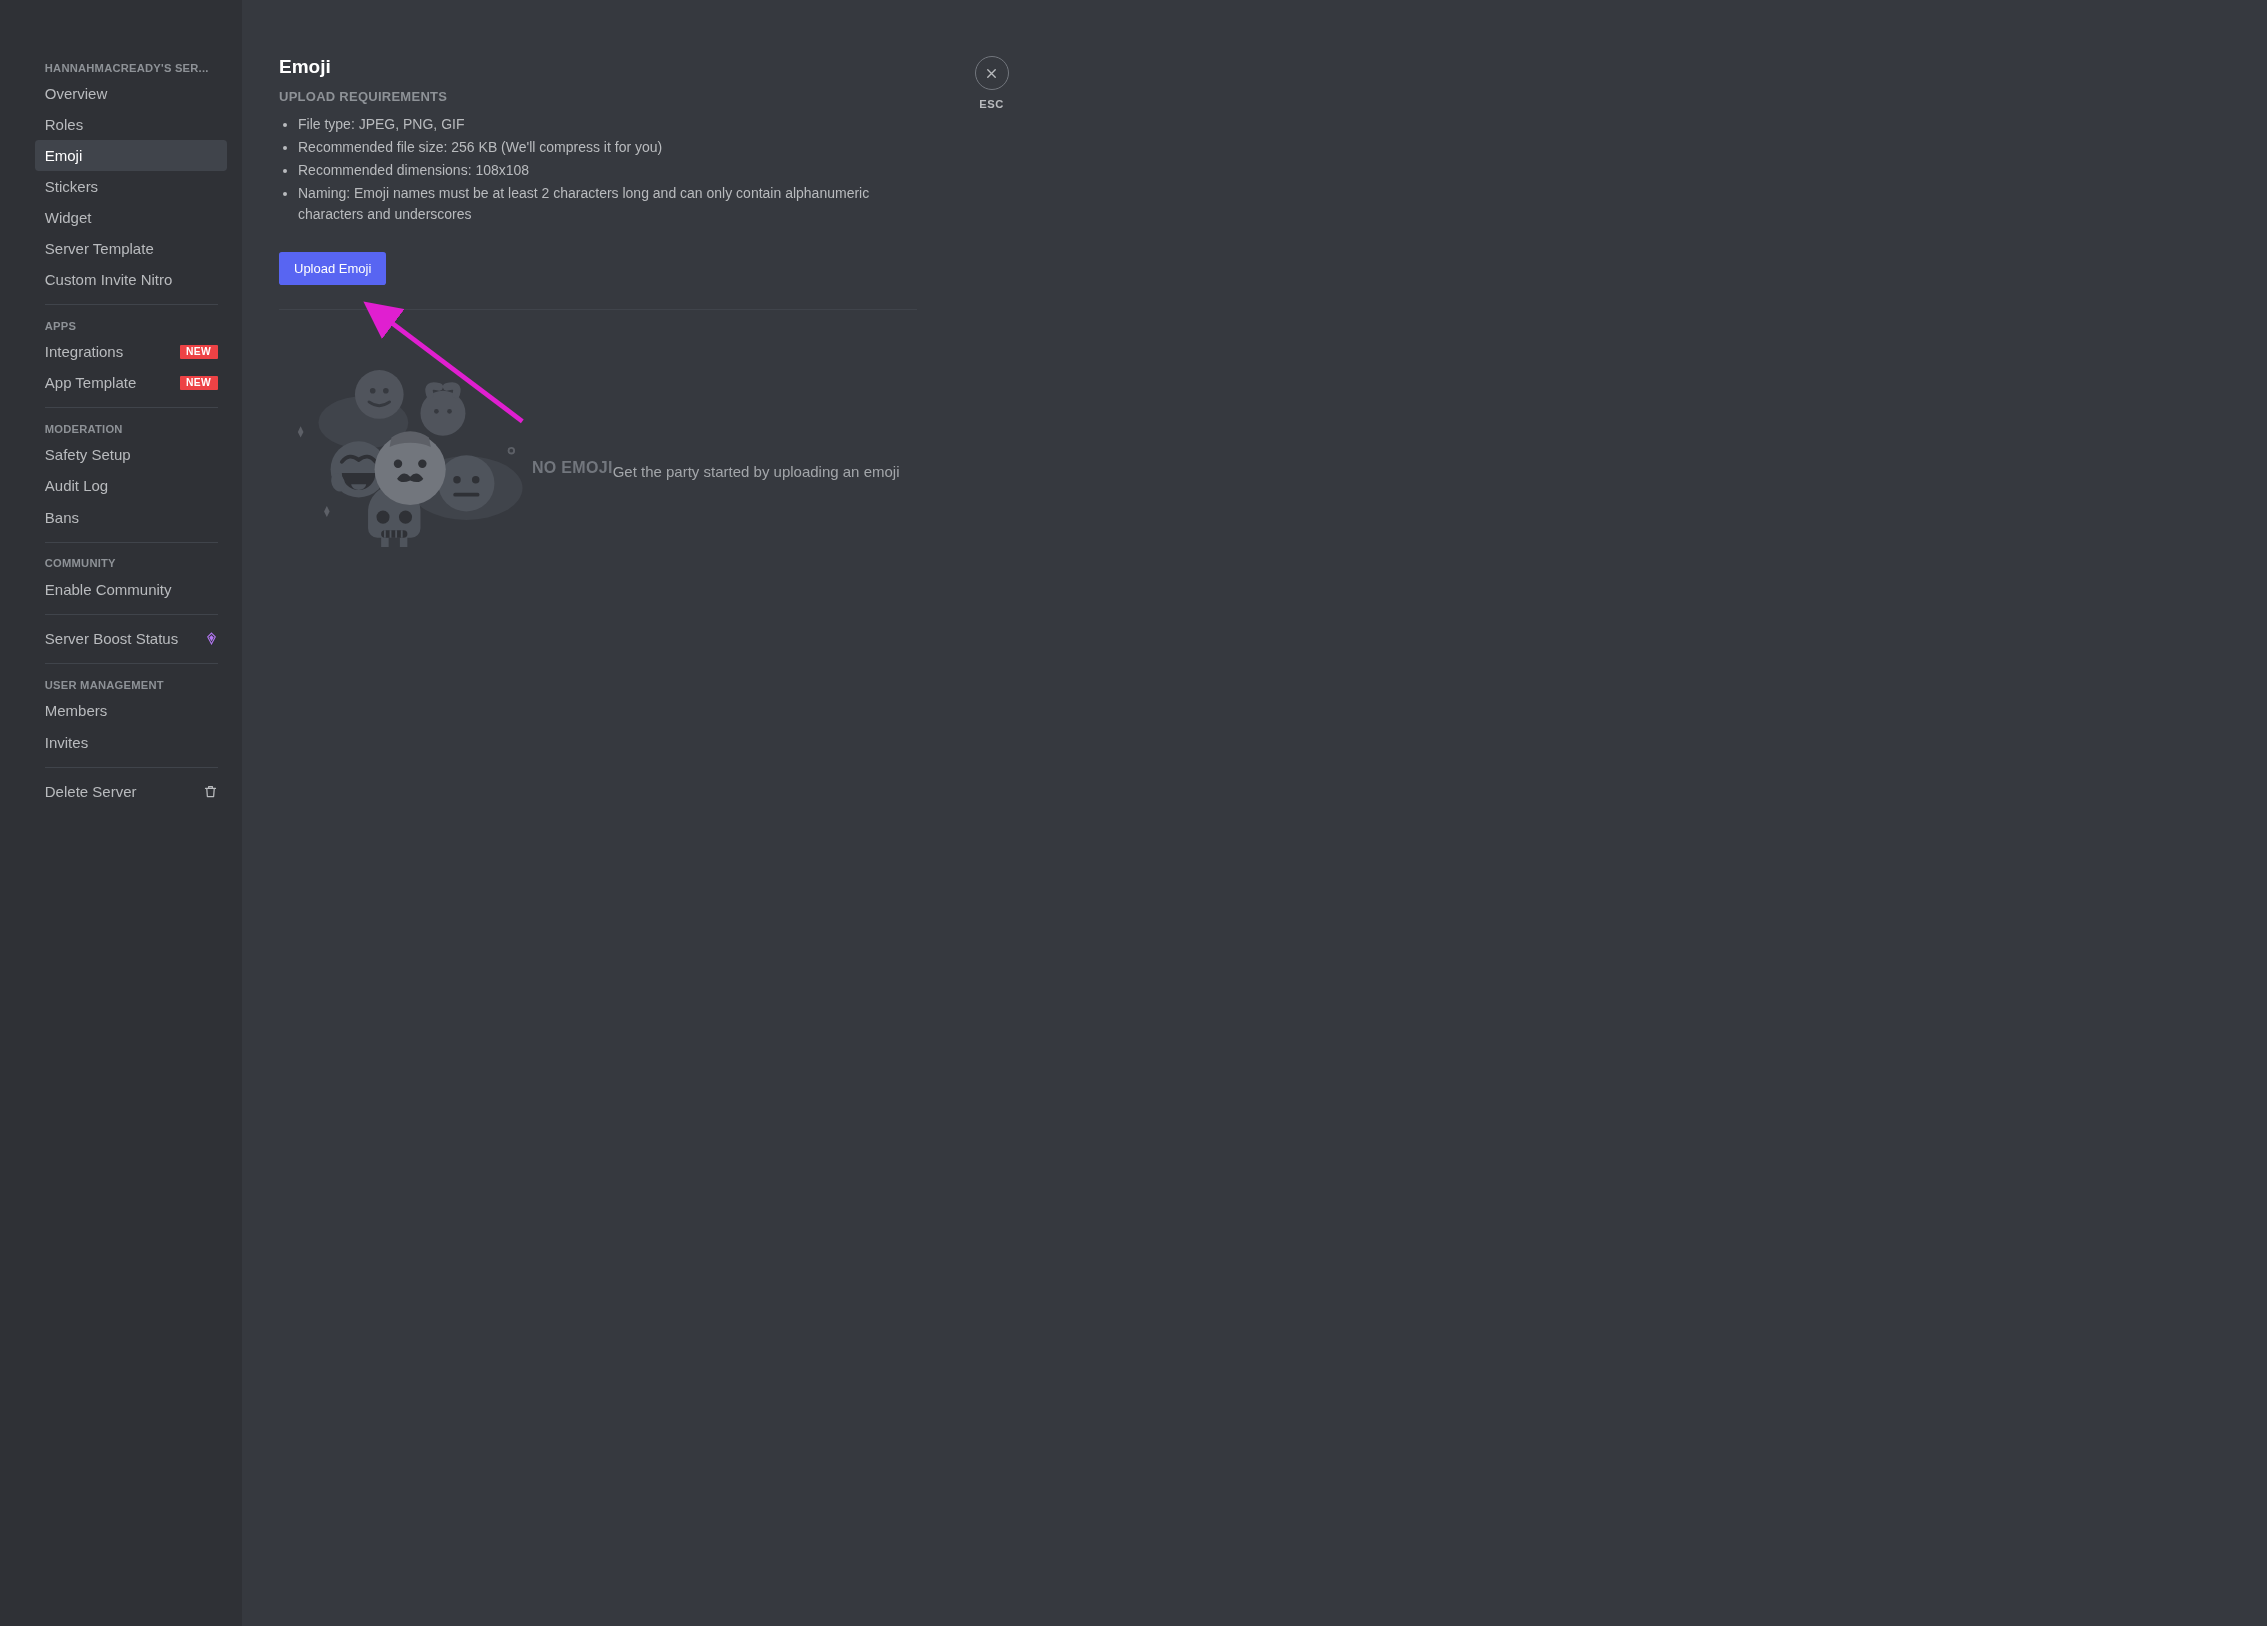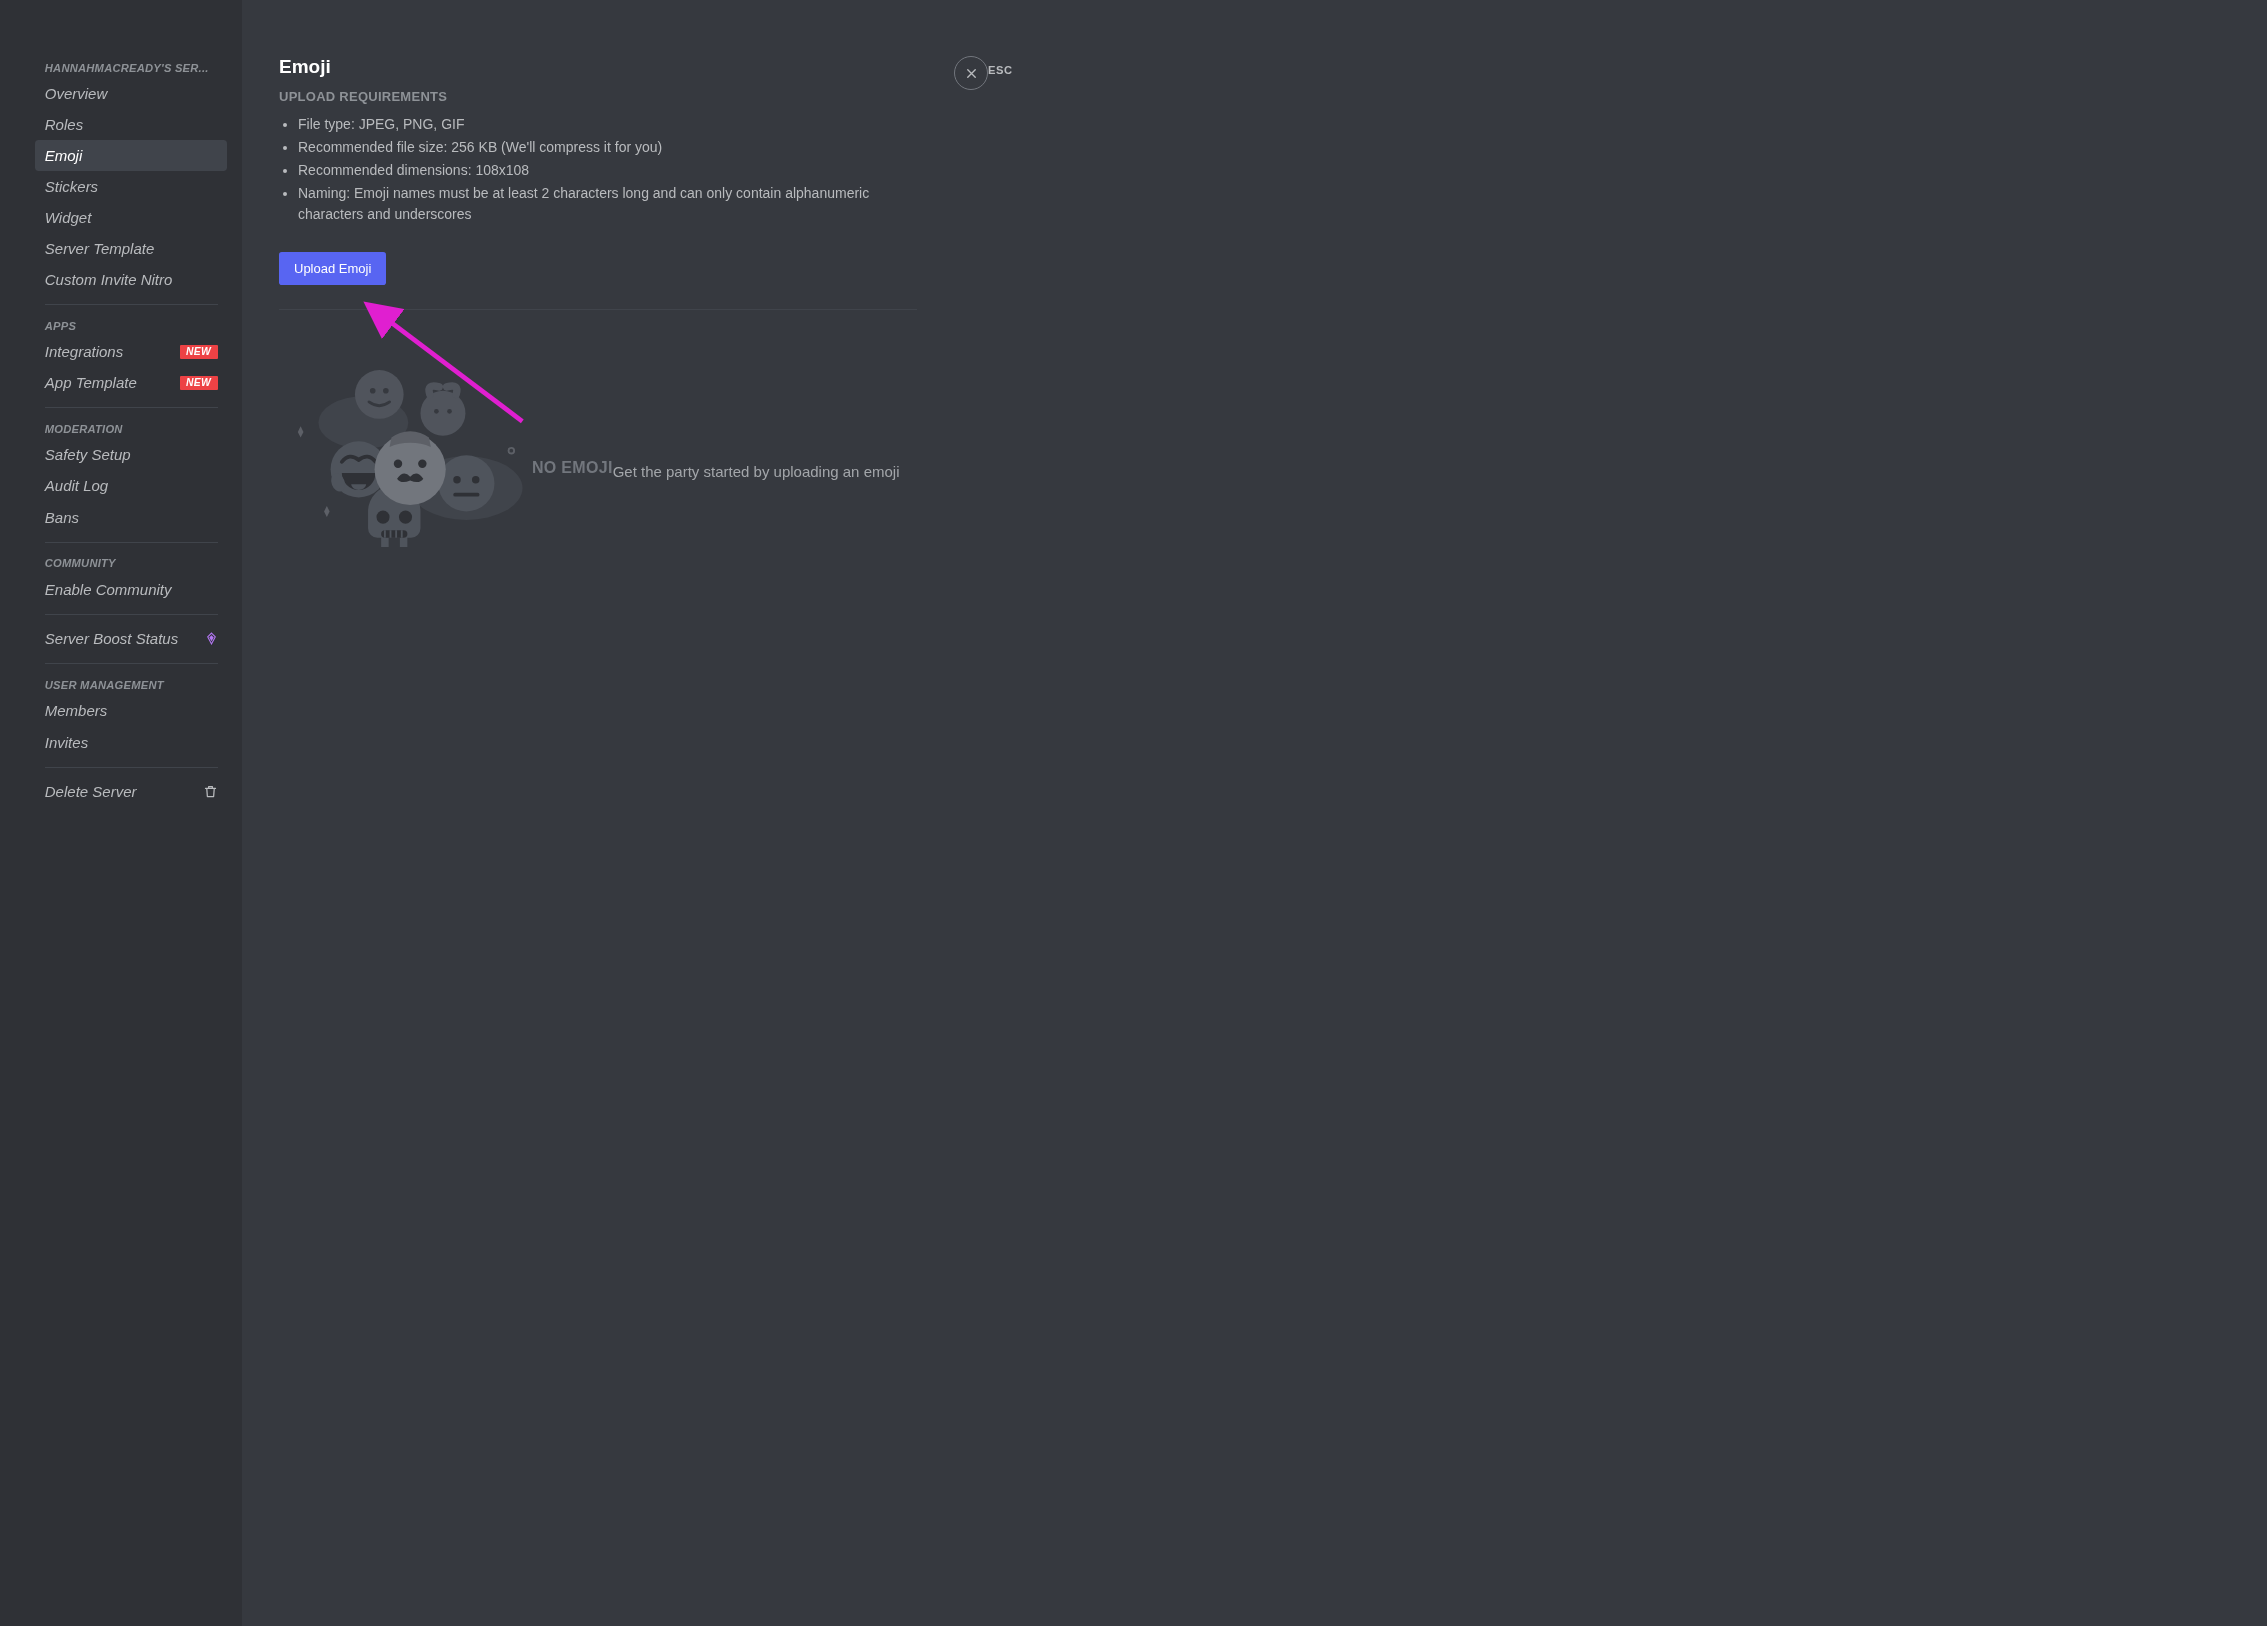--- a/index.html
+++ b/index.html
@@ -30,21 +30,21 @@
   }
   
   .sidebar{
     width:242px;
     background:var(--bg-sidebar);
     flex:0 0 242px;
     padding:56px 9.4px 37px 9.4px;
     overflow-y:auto;
     height:100vh;
   }
-  .sidebar-inner{padding-left:26px;padding-right:5.6px;font-style:italic;}
+  .sidebar-inner{padding-left:26px;padding-right:5.6px;}
   .section-header{
     font-size:11.2px;
     font-weight:700;
     color:var(--text-header);
     text-transform:uppercase;
     letter-spacing:.02em;
     padding:5.6px 9.4px 3.7px 9.4px;
     white-space:nowrap;
     overflow:hidden;
     text-overflow:ellipsis;
@@ -163,22 +163,22 @@
   .empty-sub{
     font-size:15px;
     color:#a3a6aa;
     margin:0;
   }
   
   .close-col{
     width:75px;
     padding-top:56px;
     display:flex;
-    flex-direction:row;
-    align-items:flex-start;
+    flex-direction:column;
+    align-items:center;
     flex:0 0 75px;
   }
   .close-btn{
     width:34px;height:34px;
     border:1.9px solid #72767d;
     border-radius:50%;
     display:flex;align-items:center;justify-content:center;
     color:#b9bbbe;
     cursor:pointer;
   }

